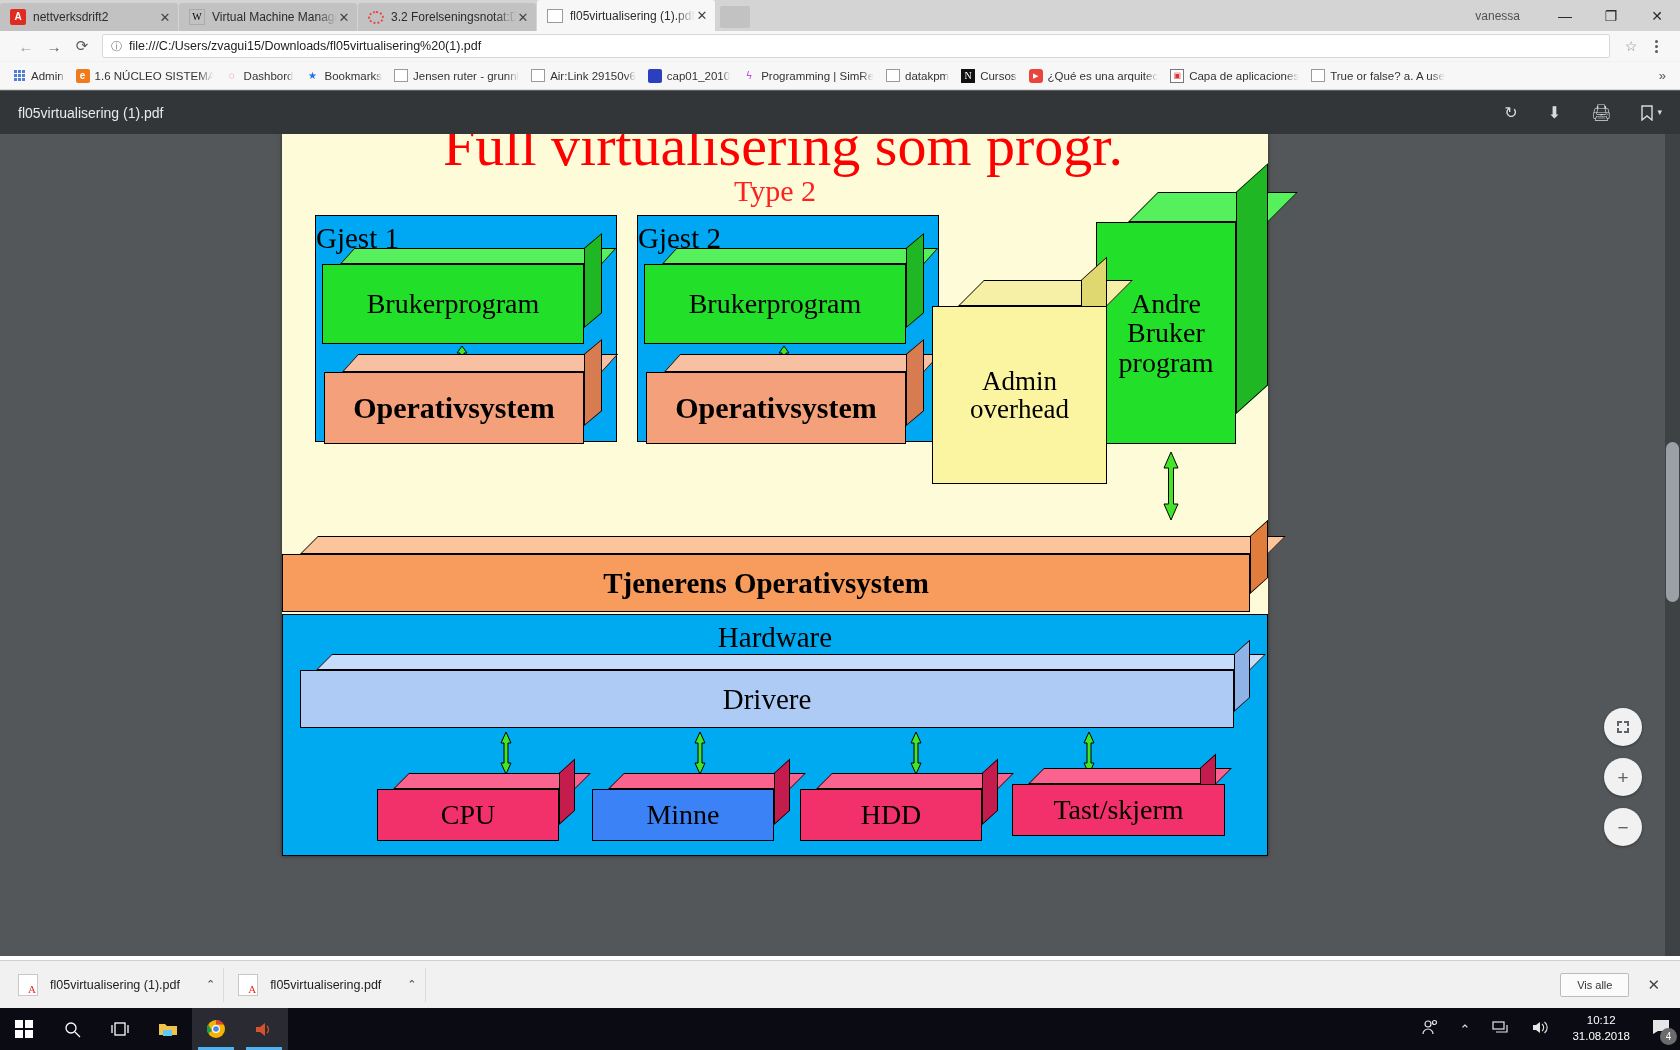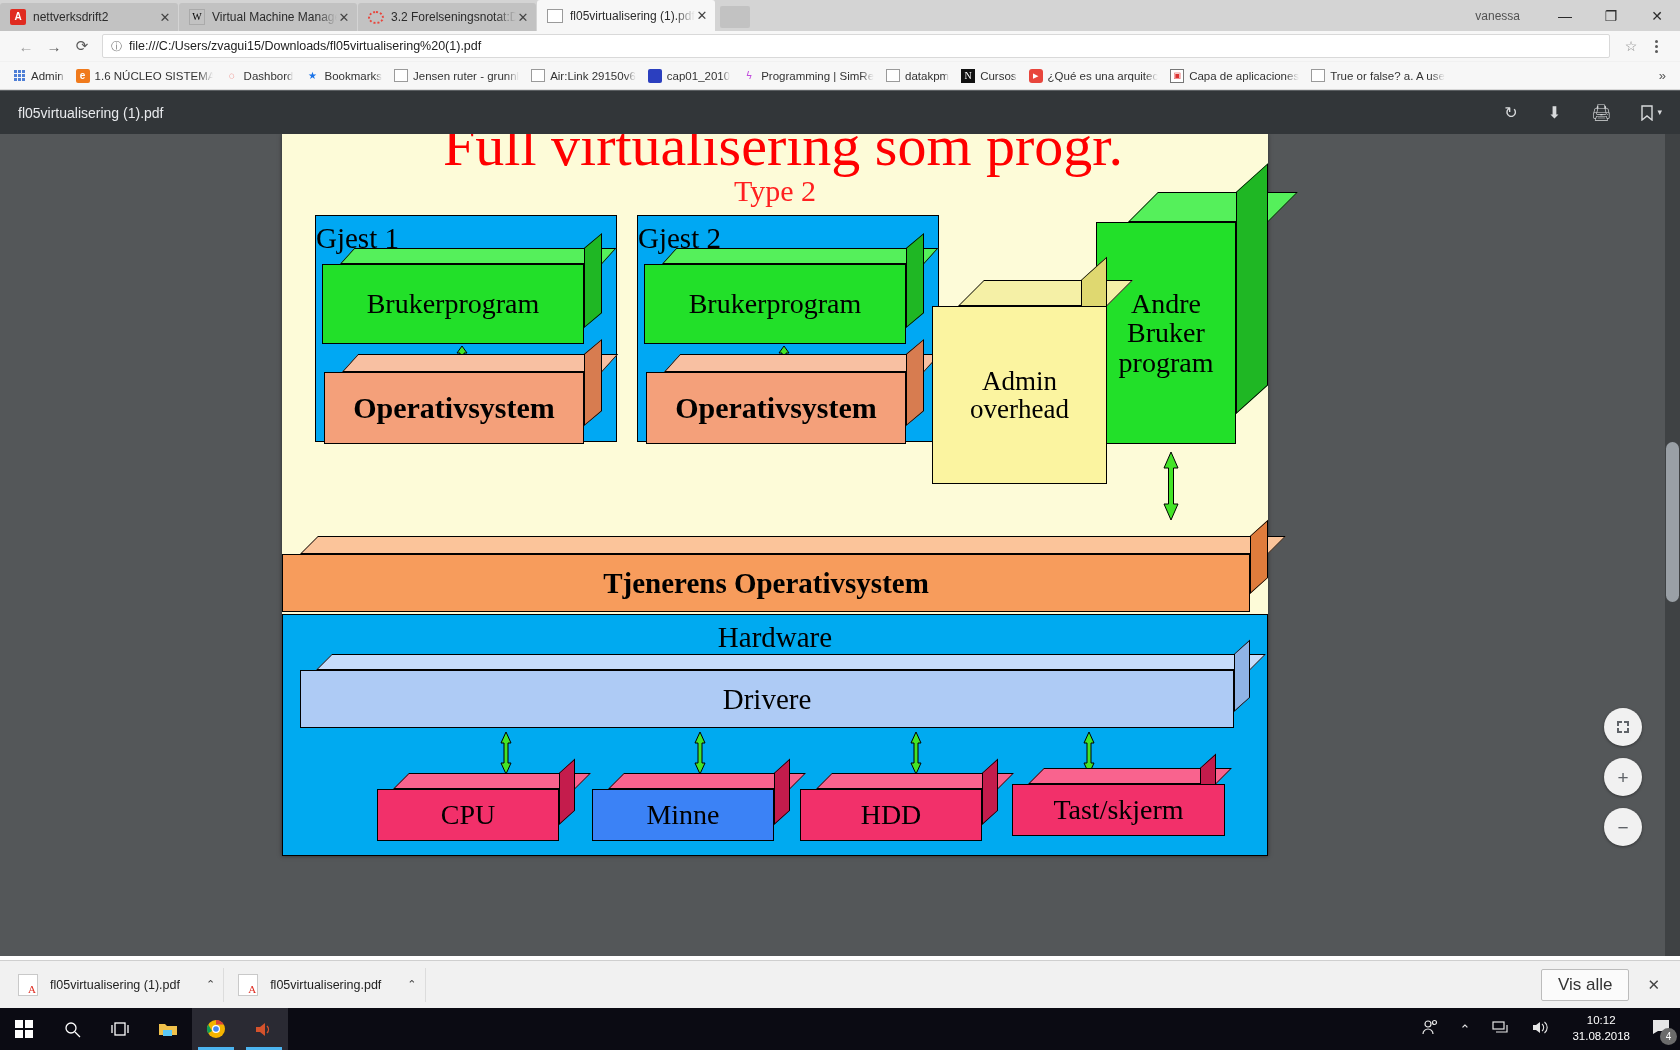--- a/index.html
+++ b/index.html
@@ -180,21 +180,21 @@
     border-right: 1px solid #dcdcdc; margin-right: 6px;
   }
   .dl-ico { width: 20px; height: 22px; margin-right: 12px; position: relative;
             background: #fff; border: 1px solid #c9c9c9; }
   .dl-ico:after { content: "A"; position: absolute; right: 1px; bottom: 0;
             font-size: 11px; color: #e02b20; font-family: "Liberation Serif", serif;}
   .dl-name { font-size: 12.5px; color: #222; margin-right: 26px; }
   .dl-caret { font-size: 11px; color: #444; }
   .shelf-right { margin-left: auto; display: flex; align-items: center; gap: 18px; }
   .shelf-btn {
-    font-size: 17px; color: #333; background: #fbfbfb;
+    font-size: 11px; color: #333; background: #fbfbfb;
     border: 1px solid #bcbcbc; border-radius: 2px; padding: 5px 16px;
   }
   .shelf-close { font-size: 15px; color: #444; padding-right: 10px; }
 
   
   .taskbar {
     position: absolute; left: 0; bottom: 0; width: 1680px; height: 42px;
     background: #0b0b13; display: flex; align-items: center;
   }
   .tb-item { width: 48px; height: 42px; display: flex; align-items: center;

